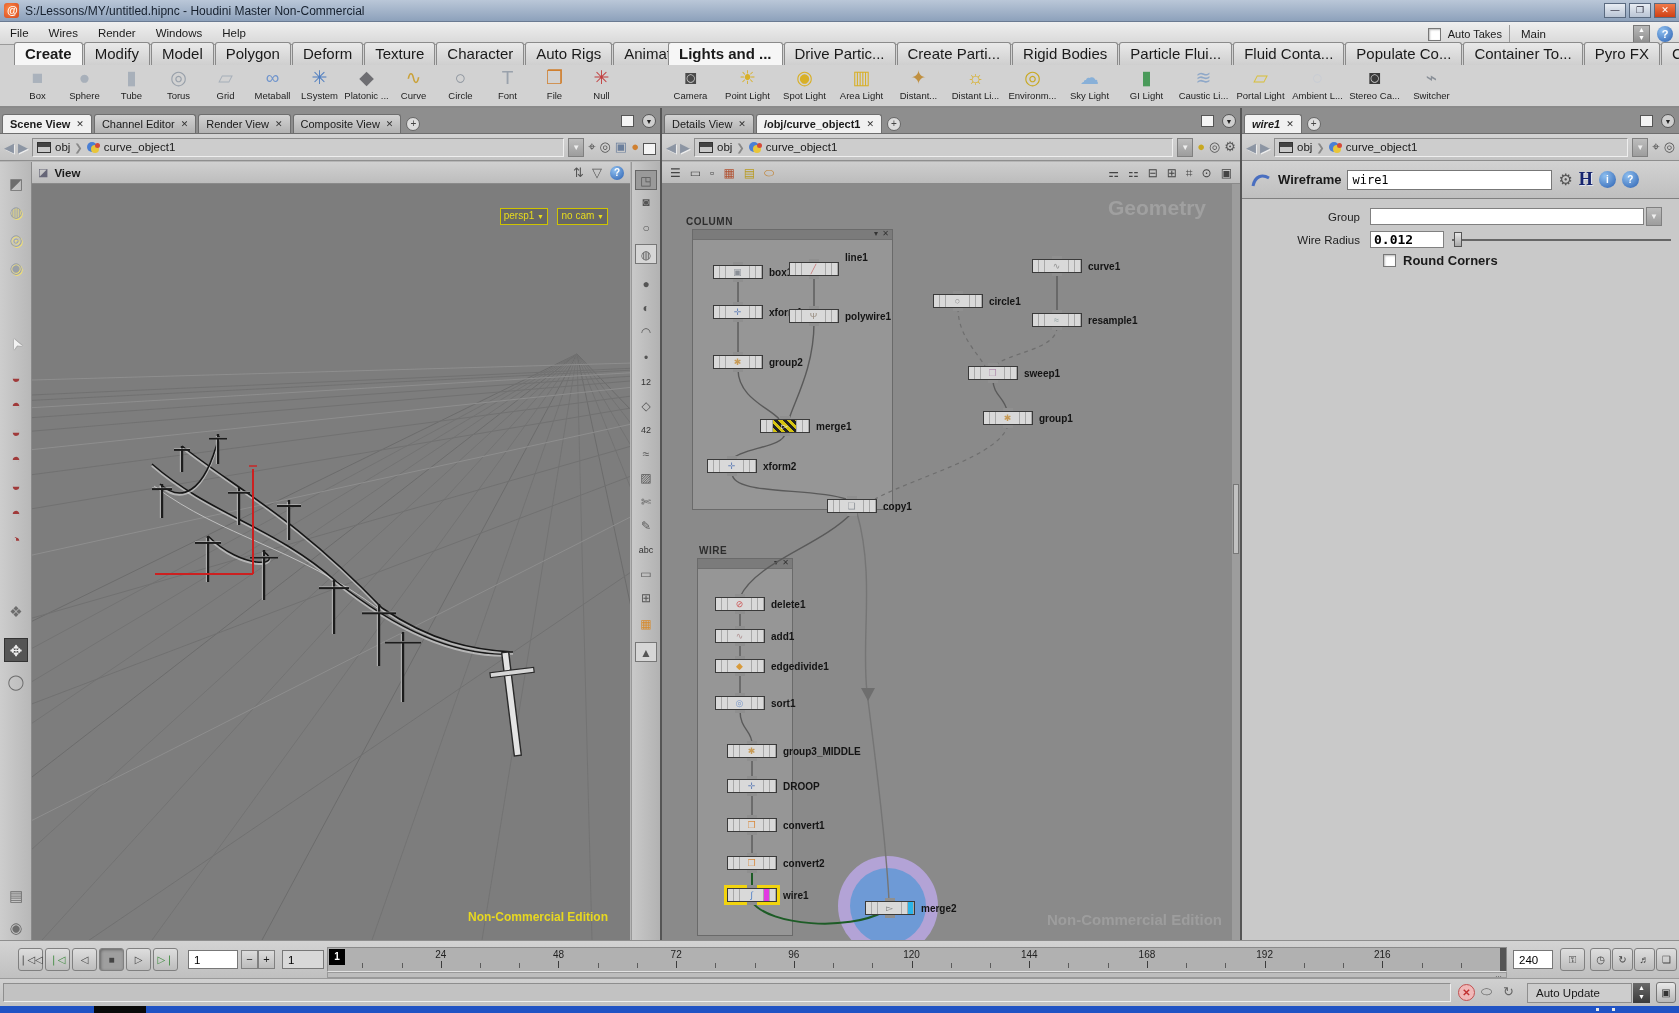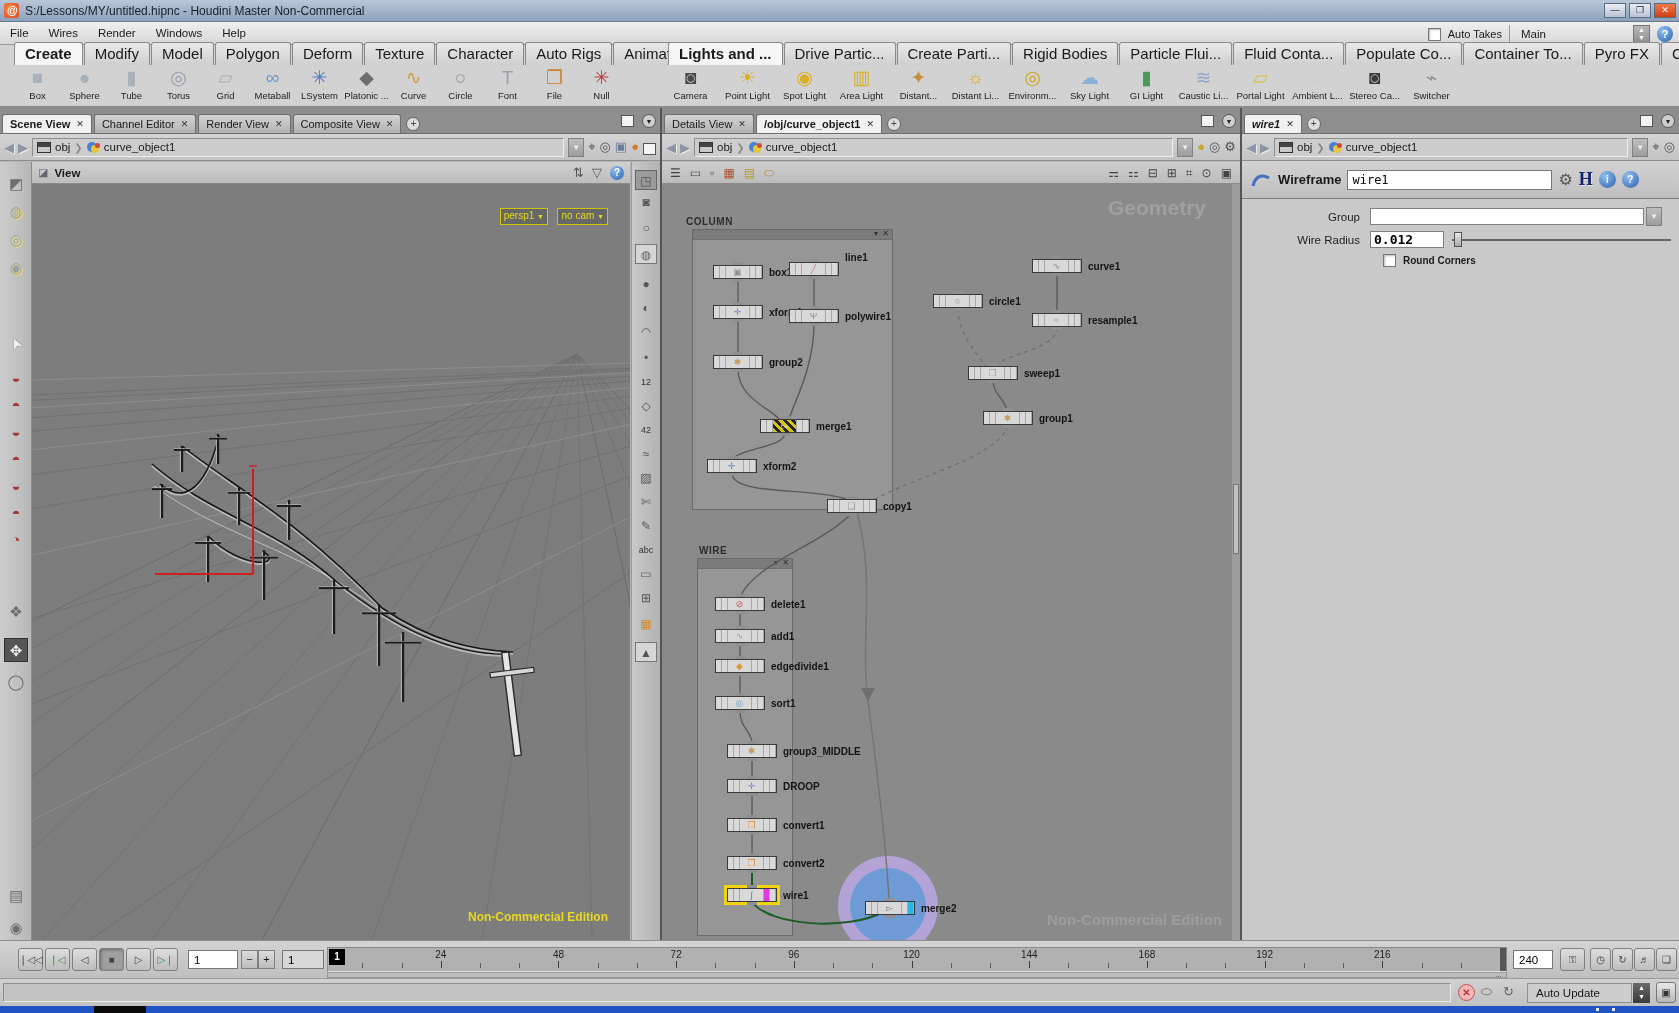--- a/index.html
+++ b/index.html
@@ -109,21 +109,21 @@
   #param-name-field{width:205px;height:20px;background:#fff;border:1px solid #777;font-family:"DejaVu Sans Mono",monospace;font-size:12px;padding:1px 4px;}
   .bluebtn{width:17px;height:17px;border-radius:50%;background:radial-gradient(circle at 35% 30%,#8fc0f0,#2a5fb0);color:#fff;font-size:10px;font-weight:bold;text-align:center;line-height:17px;}
   .hlogo{font-family:"Liberation Serif",serif;font-weight:bold;font-size:18px;color:#16246e;text-shadow:1px 1px 0 #dfe5f2;}
   .prow{position:relative;height:23px;display:flex;align-items:center;}
   .plabel{width:128px;text-align:right;padding-right:10px;font-size:11.5px;color:#222;}
   .pfield{height:17px;background:#fff;border:1px solid #808080;font-size:11px;padding:0 3px;}
   .pfield.b{font-weight:bold;font-family:"DejaVu Sans Mono",monospace;font-size:13px;}
   .slider{position:relative;height:17px;flex:1;margin:0 8px;}
   .slider .track{position:absolute;left:0;right:0;top:8px;height:2px;background:#666;}
   .slider .shandle{position:absolute;left:2px;top:1px;width:8px;height:15px;background:linear-gradient(#e8e8e8,#a8a8a8);border:1px solid #555;}
-  .toggrow{display:flex;align-items:center;gap:7px;height:19px;padding-left:141px;font-size:10px;}
+  .toggrow{display:flex;align-items:center;gap:7px;height:19px;padding-left:141px;font-size:13px;}
   .toggrow.bold .tlab{font-weight:bold;}
   
   #playbar{position:absolute;left:0;top:940px;width:1679px;height:38px;background:linear-gradient(#d3d3d3,#c0c0c0);border-top:1px solid #8e8e8e;}
   .tbtn{position:absolute;top:7px;width:25px;height:23px;background:linear-gradient(#dedede,#bdbdbd);border:1px solid #808080;border-radius:3px;font-size:10px;text-align:center;line-height:21px;color:#444;}
   .tbtn.green{color:#3c8a3c;}
   .tbtn.pressed{background:#9f9f9f;box-shadow:inset 1px 1px 3px #666;}
   .pbfield{position:absolute;top:9px;height:19px;background:#fff;border:1px solid #777;font-size:11.5px;padding:1px 5px;}
   .pbbtn{position:absolute;top:9px;width:17px;height:19px;background:linear-gradient(#dcdcdc,#bcbcbc);border:1px solid #808080;text-align:center;line-height:17px;font-size:11px;}
   #ruler{position:absolute;left:327px;top:6px;width:1180px;height:25px;background:#b1b1b1;border:1px solid #8a8a8a;border-bottom-color:#e2e2e2;}
   #ruler .num{position:absolute;top:1px;font-size:10px;color:#222;transform:translateX(-50%);}

